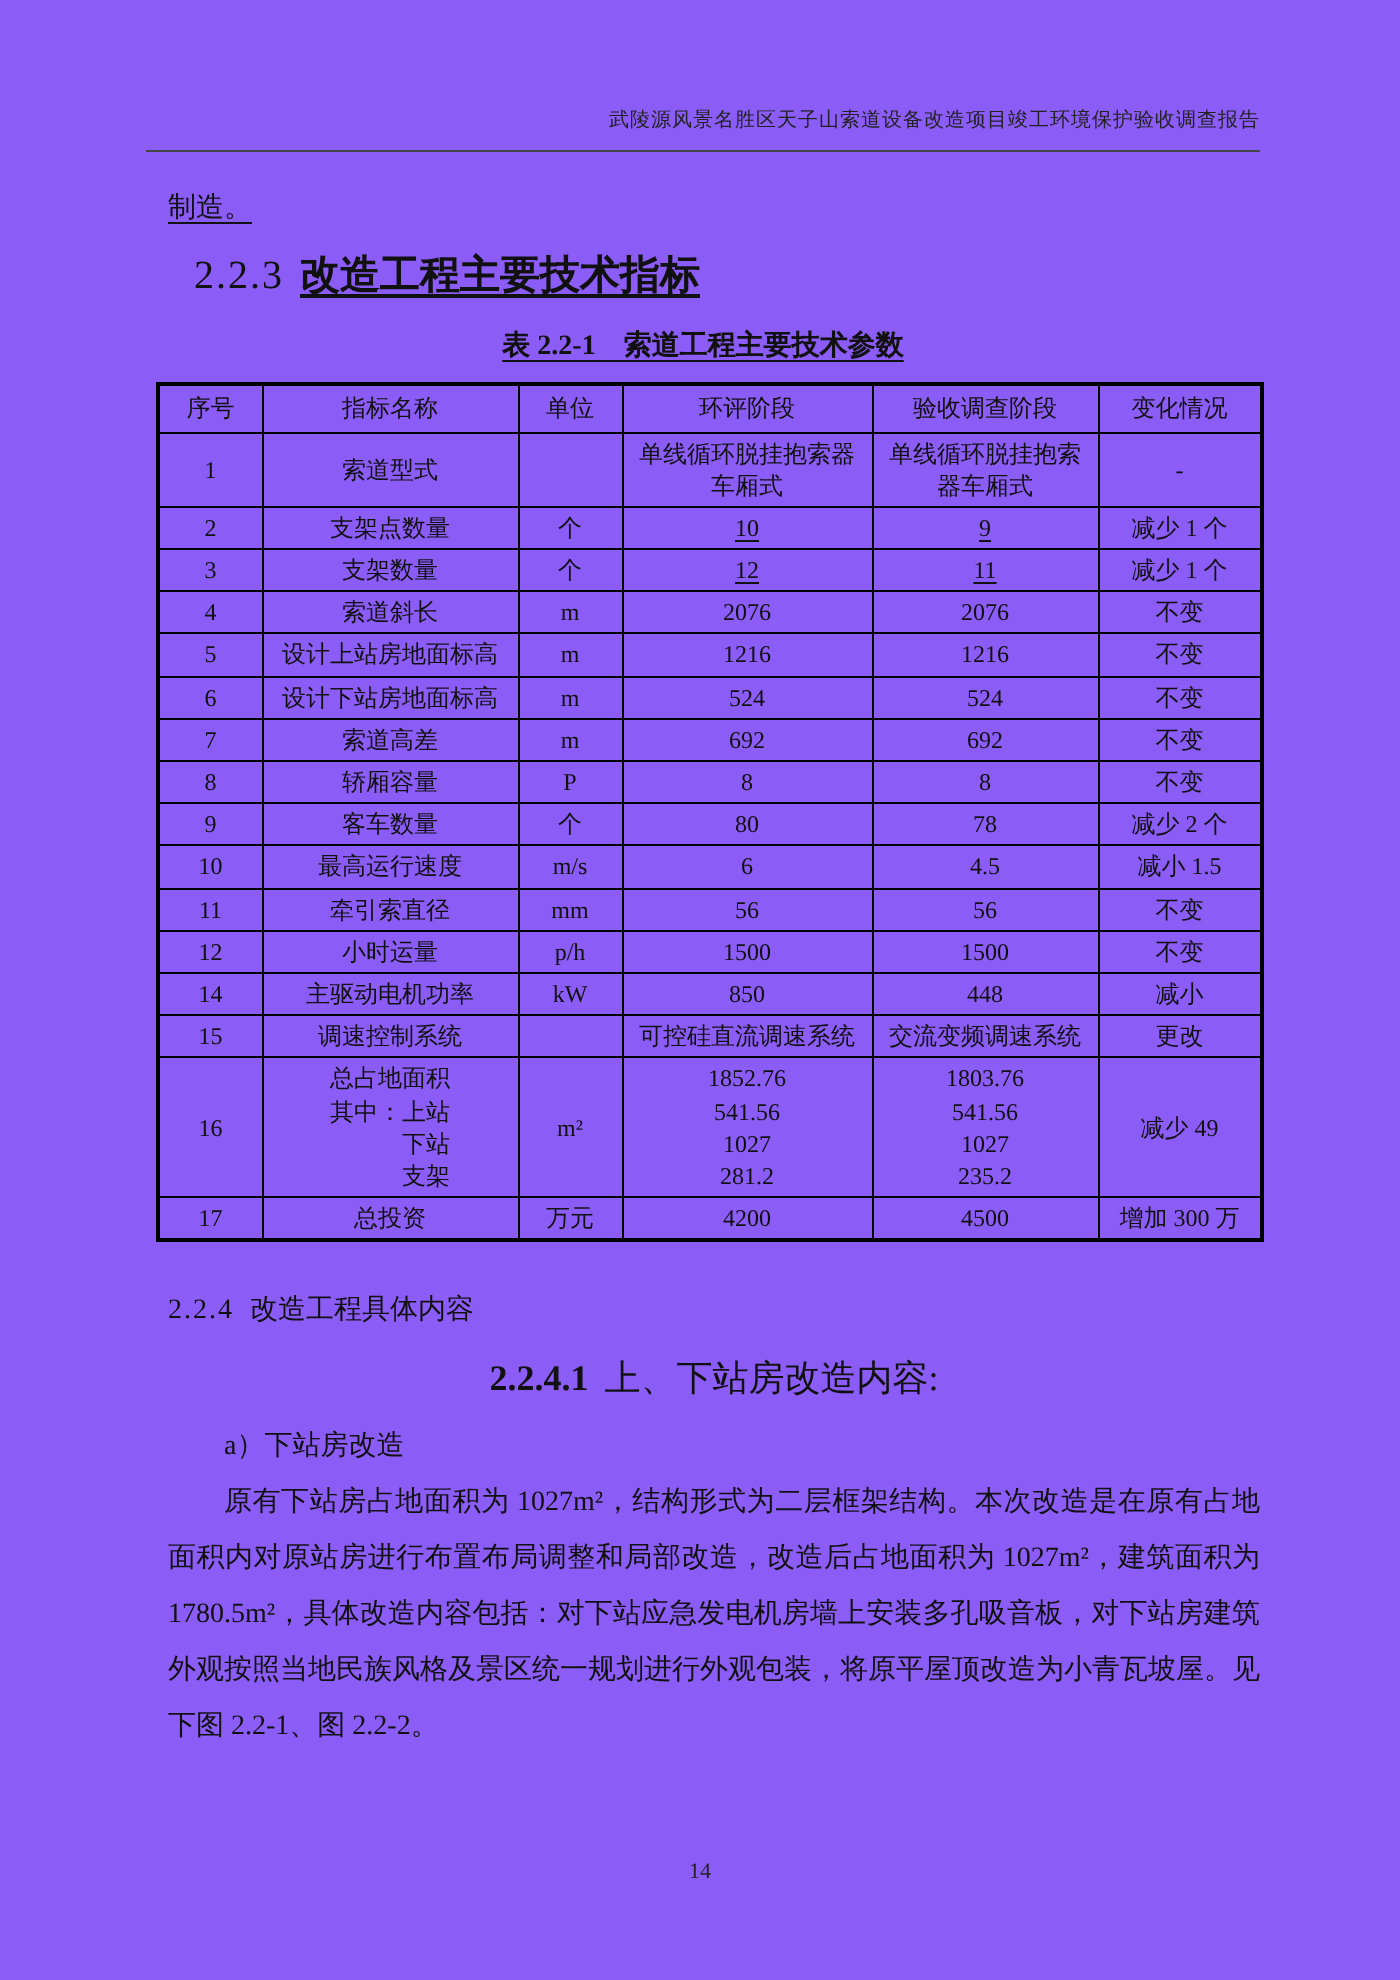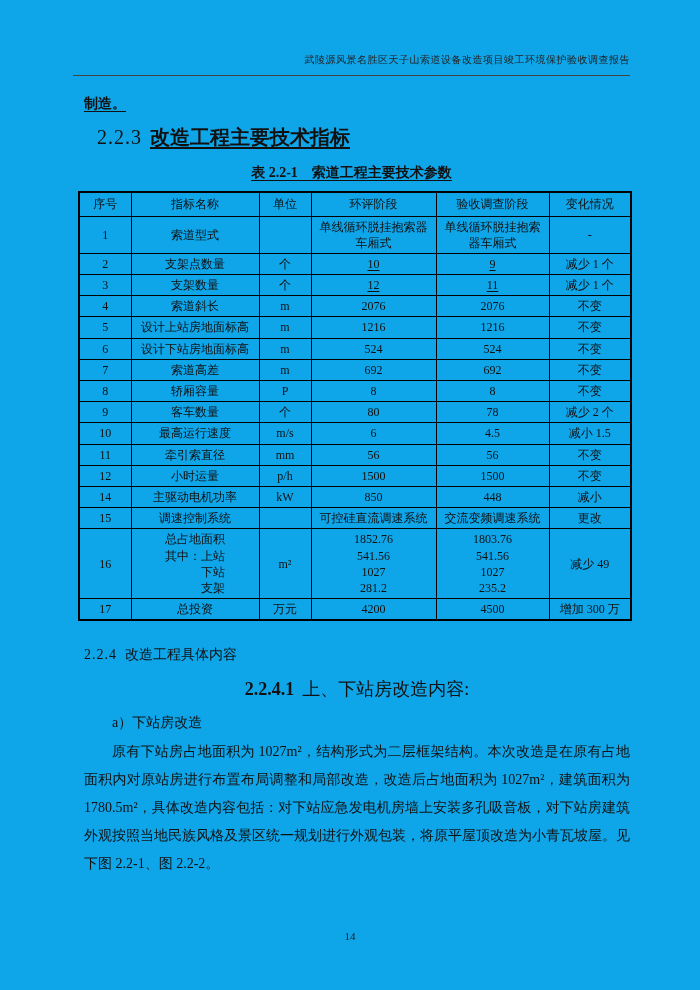--- a/index.html
+++ b/index.html
@@ -1,25 +1,25 @@
 <!DOCTYPE html>
 <html><head>
 <meta charset="utf-8">
 <style>
   * { margin:0; padding:0; box-sizing:border-box; }
   html,body { background:#ffffff; }
   body { width:700px; height:990px; font-family:"Liberation Serif","DejaVu Serif",serif; color:#111; }
-  .page { position:relative; width:700px; height:990px; background:#0ea5e9; overflow:hidden; }
+  .page { position:relative; width:700px; height:990px; background:#8b5cf6; overflow:hidden; }
   .content { padding:0 70px 0 73px; }
 
   .running-header { margin-top:53px; padding-bottom:8px; border-bottom:1px solid #444;
     font-size:10px; text-align:right; letter-spacing:0.5px; color:#222; }
 
   .lead { margin-top:19px; font-size:14px; margin-left:11px; }
-  .u { text-decoration:underline; text-underline-offset:3px;font-weight:bold; }
+  .u { text-decoration:underline; text-underline-offset:3px; }
   .b { font-weight:bold; }
 
   .h223 { margin-top:11px; margin-left:24px; font-size:20px; }
   .h223 .num { margin-right:8px; letter-spacing:1px; }
 
   .table-title { margin-top:13px; text-align:center; font-size:14px; }
 
   table { margin-top:9px; margin-left:5px; width:552px; table-layout:fixed;
     border-collapse:collapse; border:2px solid #000; font-size:12px;padding-left:20px; }
   th, td { border:1px solid #000; text-align:center; vertical-align:middle;

